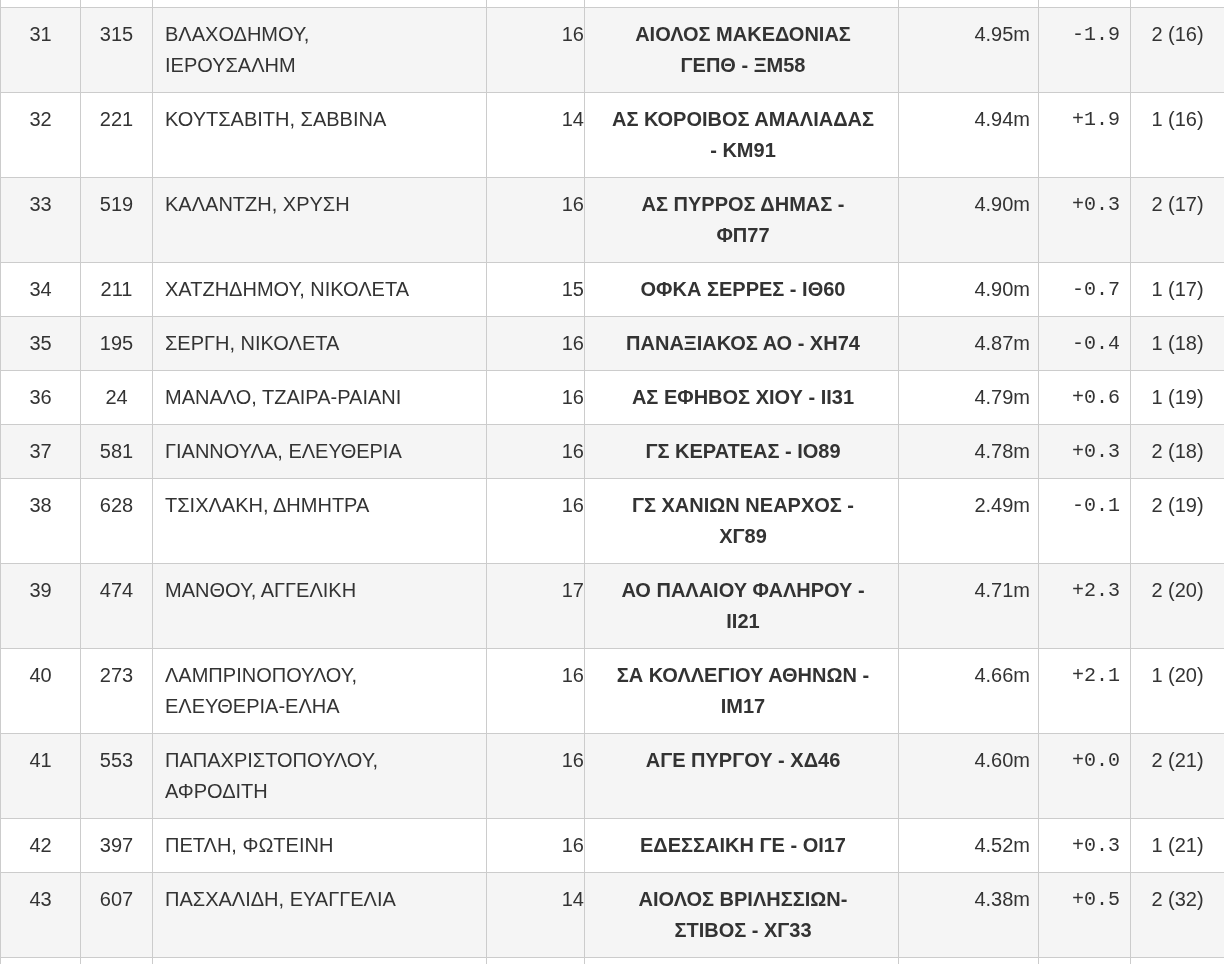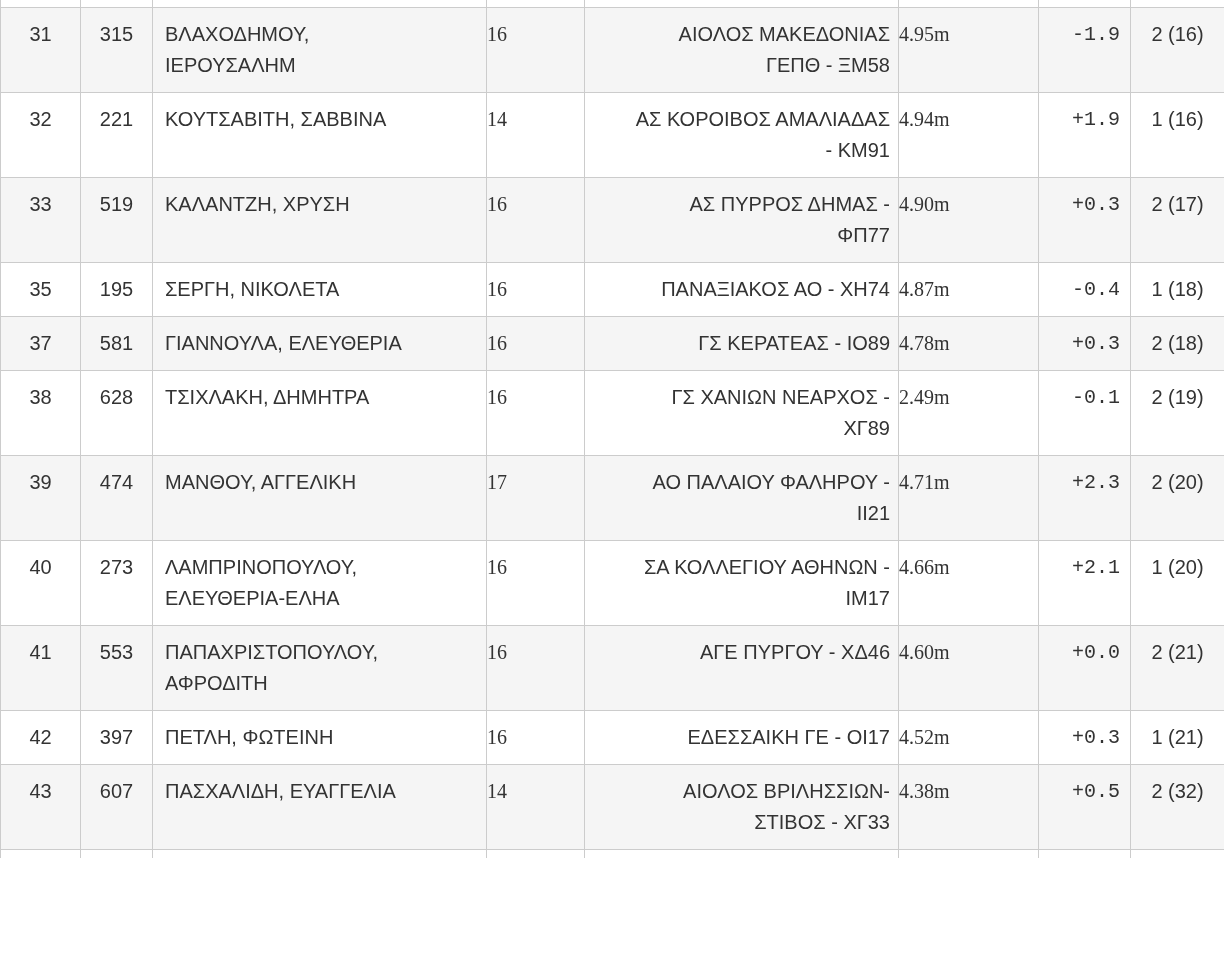--- a/index.html
+++ b/index.html
@@ -38,23 +38,23 @@
     height: 7px;
   }
   tr.spacer-bottom td {
     border-bottom: none;
     padding: 0;
     height: 8px;
   }
   .c-rank { text-align: center; }
   .c-bib  { text-align: center; }
   .c-name { text-align: left; padding-left: 12px !important; padding-right: 8px !important; margin-left: 35px; }
-  .c-age  { text-align: left; font-family: Liberation Serif, serif; }
-  .c-club { text-align: right; padding-left: 11px !important; padding-right: 8px !important; }
-  .c-mark { text-align: left; padding-right: 8px !important; font-family: Liberation Serif, serif; }
+  .c-age  { text-align: right; }
+  .c-club { text-align: center; padding-left: 11px !important; padding-right: 8px !important; font-weight: bold; }
+  .c-mark { text-align: right; padding-right: 8px !important; }
   .c-wind { text-align: right; padding-right: 10px !important; font-family: Liberation Mono, monospace; }
   .c-heat { text-align: center; }
 </style>
 </head>
 <body>
 
 <div class="page" data-name="results-page">
   <table class="results" data-name="results-table">
     <colgroup>
       <col style="width:80px">
@@ -107,28 +107,48 @@
     <td class="c-bib" data-name="bib-number-cell">519</td>
     <td class="c-name" data-name="athlete-name-cell">ΚΑΛΑΝΤΖΗ, ΧΡΥΣΗ</td>
     <td class="c-age" data-name="age-cell">16</td>
     <td class="c-club" data-name="club-cell">ΑΣ ΠΥΡΡΟΣ ΔΗΜΑΣ -
 ΦΠ77</td>
     <td class="c-mark" data-name="mark-cell">4.90m</td>
     <td class="c-wind" data-name="wind-cell">+0.3</td>
     <td class="c-heat" data-name="heat-place-cell">2 (17)</td>
   </tr>
         <tr data-name="table-row">
+    <td class="c-rank" data-name="rank-cell">34</td>
+    <td class="c-bib" data-name="bib-number-cell">211</td>
+    <td class="c-name" data-name="athlete-name-cell">ΧΑΤΖΗΔΗΜΟΥ, ΝΙΚΟΛΕΤΑ</td>
+    <td class="c-age" data-name="age-cell">15</td>
+    <td class="c-club" data-name="club-cell">ΟΦΚΑ ΣΕΡΡΕΣ - ΙΘ60</td>
+    <td class="c-mark" data-name="mark-cell">4.90m</td>
+    <td class="c-wind" data-name="wind-cell">-0.7</td>
+    <td class="c-heat" data-name="heat-place-cell">1 (17)</td>
+  </tr>
+        <tr data-name="table-row">
     <td class="c-rank" data-name="rank-cell">35</td>
     <td class="c-bib" data-name="bib-number-cell">195</td>
     <td class="c-name" data-name="athlete-name-cell">ΣΕΡΓΗ, ΝΙΚΟΛΕΤΑ</td>
     <td class="c-age" data-name="age-cell">16</td>
     <td class="c-club" data-name="club-cell">ΠΑΝΑΞΙΑΚΟΣ ΑΟ - ΧΗ74</td>
     <td class="c-mark" data-name="mark-cell">4.87m</td>
     <td class="c-wind" data-name="wind-cell">-0.4</td>
     <td class="c-heat" data-name="heat-place-cell">1 (18)</td>
+  </tr>
+        <tr data-name="table-row">
+    <td class="c-rank" data-name="rank-cell">36</td>
+    <td class="c-bib" data-name="bib-number-cell">24</td>
+    <td class="c-name" data-name="athlete-name-cell">ΜΑΝΑΛΟ, ΤΖΑΙΡΑ-ΡΑΙΑΝΙ</td>
+    <td class="c-age" data-name="age-cell">16</td>
+    <td class="c-club" data-name="club-cell">ΑΣ ΕΦΗΒΟΣ ΧΙΟΥ - ΙΙ31</td>
+    <td class="c-mark" data-name="mark-cell">4.79m</td>
+    <td class="c-wind" data-name="wind-cell">+0.6</td>
+    <td class="c-heat" data-name="heat-place-cell">1 (19)</td>
   </tr>
         <tr data-name="table-row">
     <td class="c-rank" data-name="rank-cell">37</td>
     <td class="c-bib" data-name="bib-number-cell">581</td>
     <td class="c-name" data-name="athlete-name-cell">ΓΙΑΝΝΟΥΛΑ, ΕΛΕΥΘΕΡΙΑ</td>
     <td class="c-age" data-name="age-cell">16</td>
     <td class="c-club" data-name="club-cell">ΓΣ ΚΕΡΑΤΕΑΣ - ΙΟ89</td>
     <td class="c-mark" data-name="mark-cell">4.78m</td>
     <td class="c-wind" data-name="wind-cell">+0.3</td>
     <td class="c-heat" data-name="heat-place-cell">2 (18)</td>

